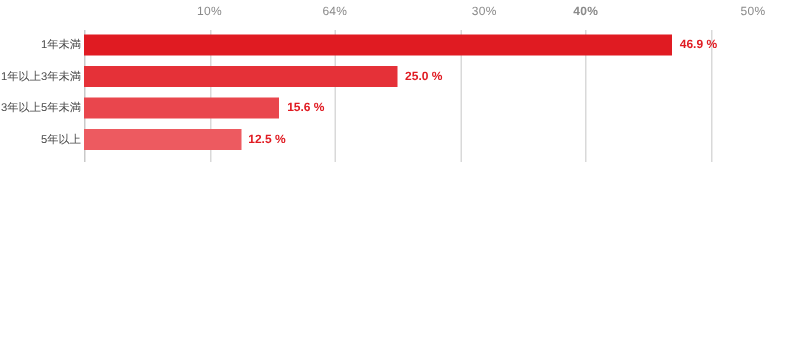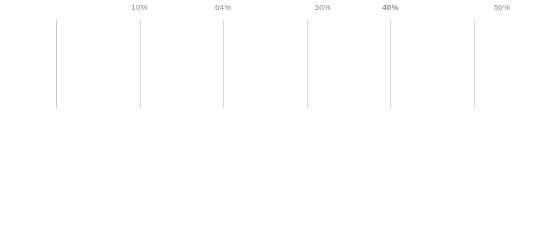--- a/index.html
+++ b/index.html
@@ -118,16 +118,38 @@
 
   <div id="plot-area">
       <div class="gridline axis-origin" style="left: 0px;"></div>
       <div class="gridline" style="left: 83.619px;"></div>
       <div class="gridline" style="left: 167.238px;"></div>
       <div class="gridline" style="left: 250.857px;"></div>
       <div class="gridline" style="left: 334.476px;"></div>
       <div class="gridline" style="left: 418.095px;"></div>
     </div>
 
+  <div id="rows">
+      <div class="row" style="top: 0px;">
+        <div class="cat-label">1年未満</div>
+        <div class="bar" style="width: 392.173px; background: rgb(224, 27, 34);"></div>
+        <div class="bar-value" style="left: 453.173px; color: rgb(224, 27, 34);">46.9 %</div>
+      </div>
+      <div class="row" style="top: 21px;">
+        <div class="cat-label">1年以上3年未満</div>
+        <div class="bar" style="width: 209.048px; background: rgb(229, 49, 56);"></div>
+        <div class="bar-value" style="left: 270.048px; color: rgb(224, 27, 34);">25.0 %</div>
+      </div>
+      <div class="row" style="top: 42px;">
+        <div class="cat-label">3年以上5年未満</div>
+        <div class="bar" style="width: 130.446px; background: rgb(233, 70, 77);"></div>
+        <div class="bar-value" style="left: 191.446px; color: rgb(224, 27, 34);">15.6 %</div>
+      </div>
+      <div class="row" style="top: 63px;">
+        <div class="cat-label">5年以上</div>
+        <div class="bar" style="width: 104.524px; background: rgb(237, 90, 96);"></div>
+        <div class="bar-value" style="left: 165.524px; color: rgb(224, 27, 34);">12.5 %</div>
+      </div>
+    </div>
 
   <div id="baseline"></div>
 
 </div>
 
 </body></html>

